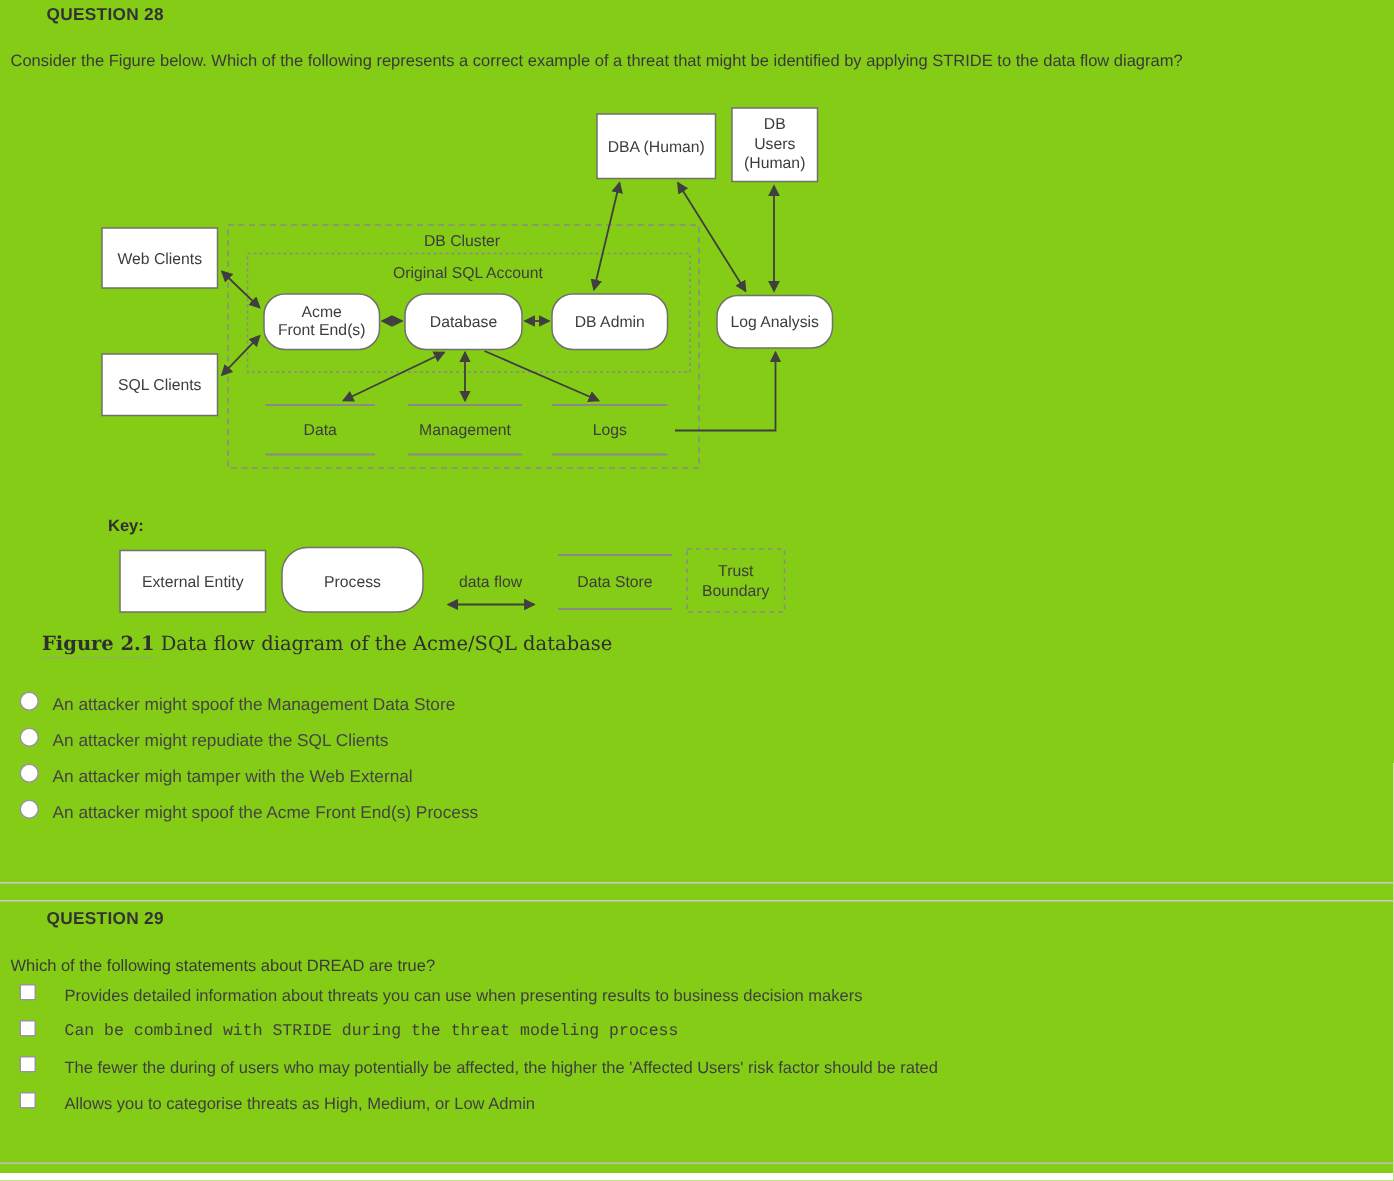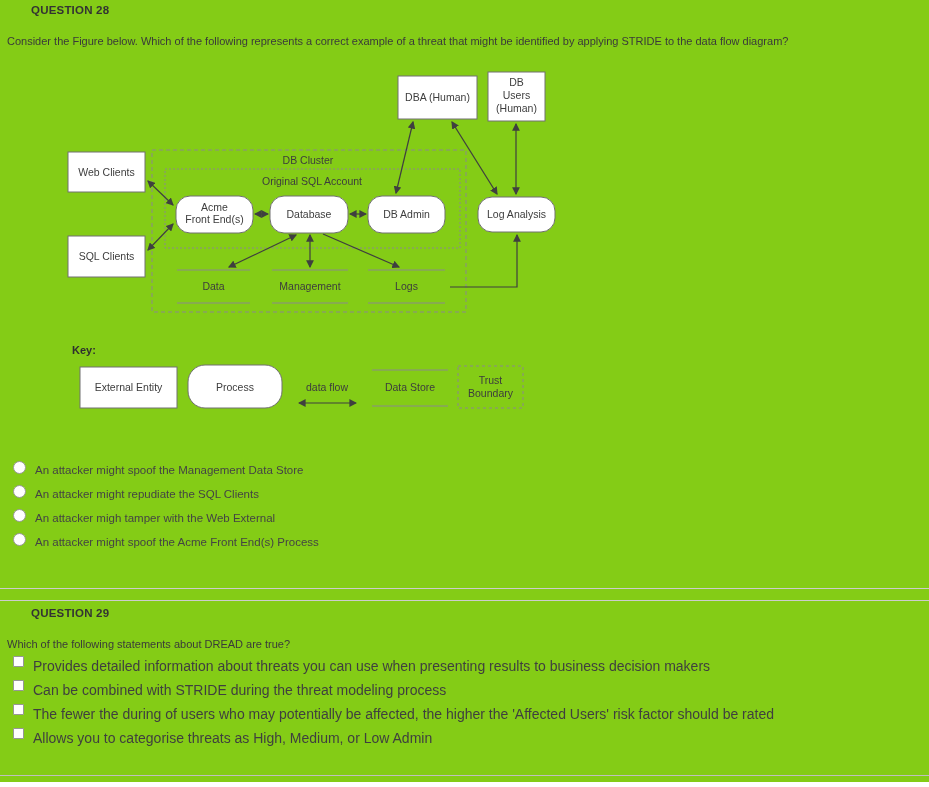--- a/index.html
+++ b/index.html
@@ -5,21 +5,21 @@
   html,body{margin:0;padding:0;background:#fff;}
   #page{position:relative;width:929px;height:782px;background:#84cc16;overflow:hidden;
         font-family:"Liberation Sans", sans-serif;color:#3d3d3d;}
   .qheader{position:absolute;left:31px;font-size:11.5px;font-weight:bold;color:#333;letter-spacing:.2px;}
   .qprompt{position:absolute;left:7px;font-size:11px;color:#3a3a3a;}
   .divider{position:absolute;left:0;width:929px;height:1px;background:#cccccc;}
   .opt-row{position:absolute;left:13px;display:flex;align-items:flex-start;}
   .radio{width:11px;height:11px;border:1px solid #979797;border-radius:50%;background:#fff;flex:0 0 auto;}
   .checkbox{width:9px;height:9px;border:1px solid #979797;border-radius:1px;background:#fff;flex:0 0 auto;}
   .opt-label{font-size:11.5px;color:#444;margin-left:9px;margin-top:3px;white-space:nowrap;}
-  .cb-label{font-size:14px;color:#3f3f3f;margin-left:9px;margin-top:2px;white-space:nowrap;}
+  .cb-label{font-size:11px;color:#3f3f3f;margin-left:19px;margin-top:2px;white-space:nowrap;}
   .caption{position:absolute;left:28px;top:422px;font-family:"DejaVu Serif", serif;font-size:13px;color:#2f2f2f;}
   .caption b{border-bottom:1px dotted #9a9a9a;padding-bottom:1px;}
   svg text{font-family:"Liberation Sans", sans-serif;}
   .nodetext{font-size:10.5px;fill:#3d3d3d;}
   .keytitle{font-size:11px;font-weight:bold;fill:#2f2f2f;}
 </style>
 </head>
 <body>
 
 <div id="page">
@@ -98,20 +98,23 @@
     <text class="nodetext" x="327" y="391" text-anchor="middle">data flow</text>
     <line x1="299" y1="403" x2="356" y2="403" stroke="#3f3f3f" stroke-width="1.2" marker-start="url(#ah)" marker-end="url(#ah)"></line>
     <line x1="372" y1="370" x2="448" y2="370" stroke="#8a8a8a" stroke-width="1.2"></line>
     <line x1="372" y1="406" x2="448" y2="406" stroke="#8a8a8a" stroke-width="1.2"></line>
     <text class="nodetext" x="410" y="391" text-anchor="middle">Data Store</text>
     <rect x="458" y="366" width="65" height="42" fill="none" stroke="#8a8a8a" stroke-dasharray="3 3"></rect>
     <text class="nodetext" x="490.5" y="384" text-anchor="middle">Trust</text>
     <text class="nodetext" x="490.5" y="397" text-anchor="middle">Boundary</text>
   </svg>
 
+  <div class="caption">
+    <b>Figure 2.1</b><span> Data flow diagram of the Acme/SQL database</span>
+  </div>
 
   <div class="opt-row" style="top:461px;">
     <span class="radio"></span>
     <span class="opt-label">An attacker might spoof the Management Data Store</span>
   </div>
   <div class="opt-row" style="top:485px;">
     <span class="radio"></span>
     <span class="opt-label">An attacker might repudiate the SQL Clients</span>
   </div>
   <div class="opt-row" style="top:509px;">
@@ -126,21 +129,21 @@
   <div class="divider" style="top:588px;"></div>
   <div class="divider" style="top:600px;"></div>
 
   <div class="qheader" style="top:607px;">QUESTION 29</div>
   <div class="qprompt" style="top:638px;">Which of the following statements about DREAD are true?</div>
 
   <div class="opt-row" style="top:656px;">
     <span class="checkbox"></span>
     <span class="cb-label">Provides detailed information about threats you can use when presenting results to business decision makers</span>
   </div>
-  <div class="opt-row" style="top:680px;">
+  <div class="opt-row" style="top:680px;font-family:Liberation Mono, monospace;">
     <span class="checkbox"></span>
     <span class="cb-label">Can be combined with STRIDE during the threat modeling process</span>
   </div>
   <div class="opt-row" style="top:704px;">
     <span class="checkbox"></span>
     <span class="cb-label">The fewer the during of users who may potentially be affected, the higher the 'Affected Users' risk factor should be rated</span>
   </div>
   <div class="opt-row" style="top:728px;">
     <span class="checkbox"></span>
     <span class="cb-label">Allows you to categorise threats as High, Medium, or Low Admin</span>

